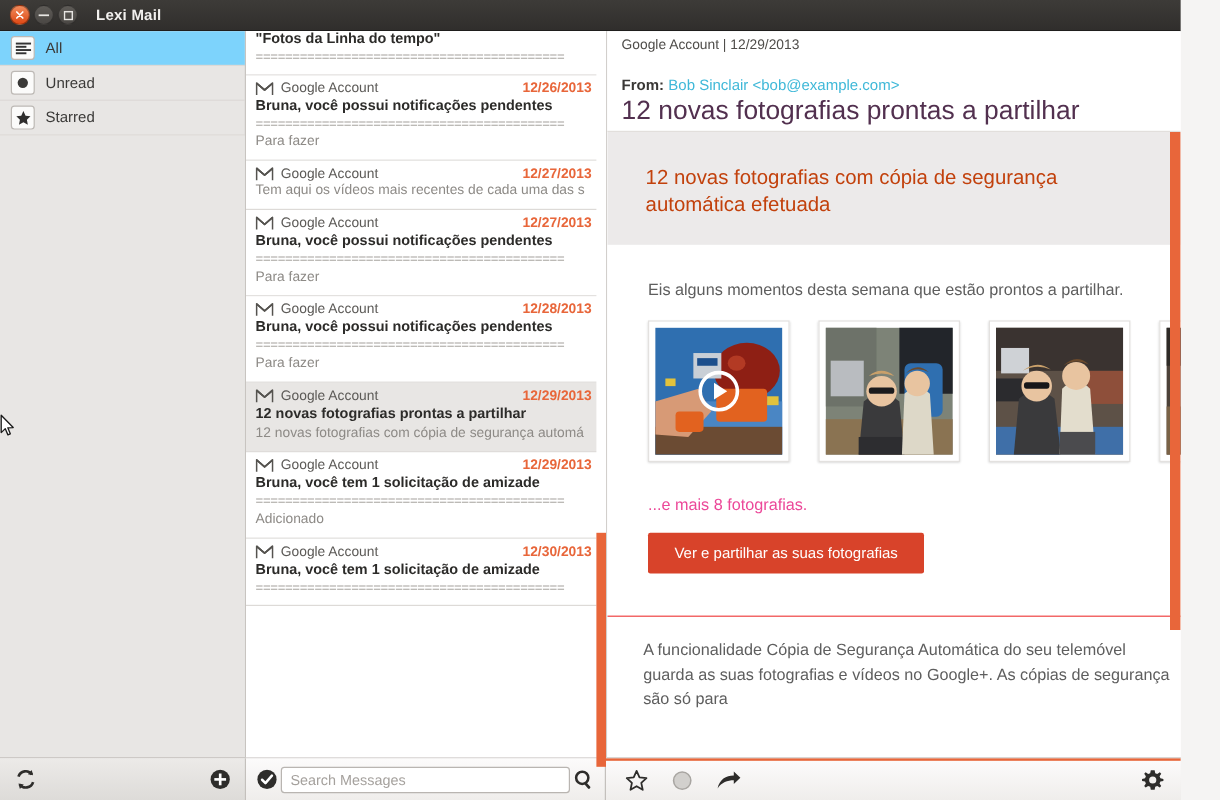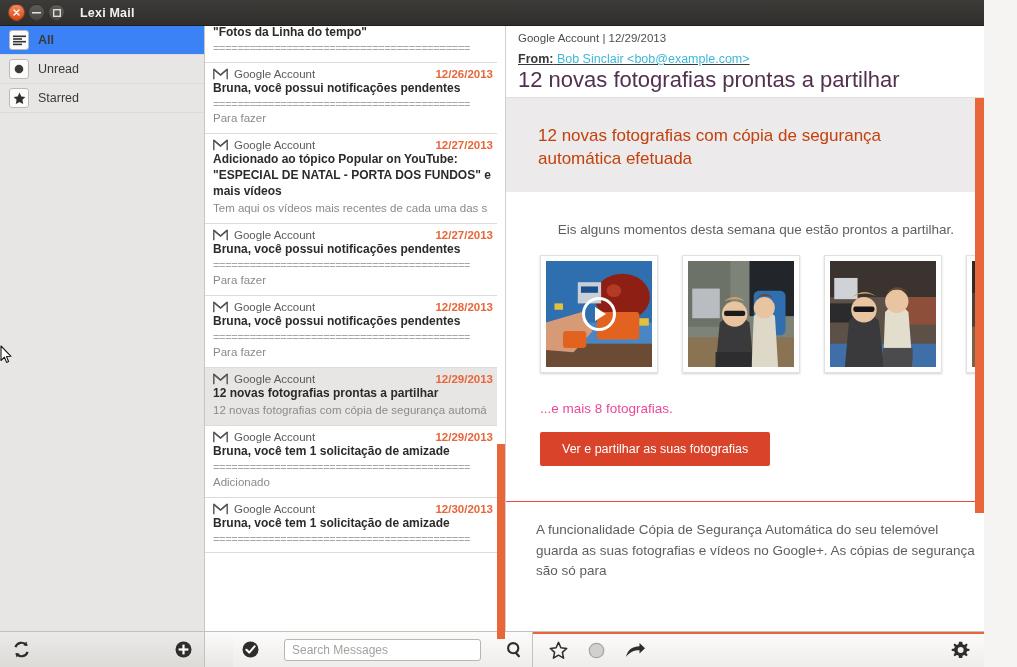--- a/index.html
+++ b/index.html
@@ -50,21 +50,21 @@
     background: #e8e6e4;
     border-right: 1px solid #c8c4c0;
     display: flex; flex-direction: column;
   }
   .side-item {
     height: 29px; display: flex; align-items: center;
     padding-left: 9px; gap: 9px;
     border-bottom: 1px solid #dcd9d6;
     font-size: 12.5px; color: #3b3a38;
   }
-  .side-item.sel { background: #3b82f6; font-weight: bold; }
+  .side-item.sel { background: #7dd3fc; }
   .side-ico {
     width: 20px; height: 20px; border-radius: 3px;
     background: #fbfbfa; border: 1px solid #bdb9b5;
     display: flex; align-items: center; justify-content: center;
     color: #2f2e2d;
   }
   .side-ico svg { display: block; }
   .side-fill { flex: 1 1 auto; background: #e8e6e4; }
 
   
@@ -104,21 +104,21 @@
   }
 
   
   .read {
     flex: 1 1 auto; position: relative; background: #fff;
     border-left: 1px solid #d2cfcc; overflow: hidden;
     display: flex; flex-direction: column;
   }
   .rhead { padding: 6px 10px 4px 12px; background: #fff; flex: 0 0 auto; }
   .rmeta { font-size: 11.5px; color: #4f4d4a; }
-  .rfrom { font-size: 12.5px; color: #3a3836; margin-top: 8px; text-decoration: underline; }
+  .rfrom { font-size: 12.5px; color: #3a3836; margin-top: 20px; }
   .rfrom b { font-weight: bold; }
   .rfrom span.addr { color: #3fb8d8; font-weight: normal; }
   .rsubj {
     font-size: 22px; color: #52304f; margin-top: 1px;
     line-height: 1.16; font-weight: normal;
   }
   .rbody { flex: 1 1 auto; position: relative; overflow: hidden; background: #fff;
            border-top: 1px solid #e2dfdc; }
   .ebanner {
     background: #eceaea; padding: 26px 30px 22px 32px; position: relative;
@@ -126,21 +126,21 @@
   .ebanner h2 {
     font-size: 17px; font-weight: normal; color: #c2410c; line-height: 1.38;
   }
   .notch {
     position: absolute; left: 30px; bottom: -11px;
     width: 0; height: 0;
     border-left: 12px solid transparent;
     border-right: 12px solid transparent;
     border-bottom: 11px solid #fff;
   }
-  .elead { font-size: 13.5px; color: #5e5e5e; padding: 30px 30px 0 34px; text-align: right; }
+  .elead { font-size: 13.5px; color: #5e5e5e; padding: 30px 30px 0 34px; }
   .thumbs { display: flex; gap: 24px; padding: 18px 0 0 34px; }
   .thumb {
     width: 118px; height: 118px; flex: 0 0 118px;
     background: #fff; border: 1px solid #e3e1df; padding: 5px;
     box-shadow: 0 1px 2px rgba(0,0,0,.18);
     position: relative;
   }
   .thumb .ph { width: 100%; height: 100%; display: block; }
   .playbtn {
     position: absolute; left: 50%; top: 50%;
@@ -183,24 +183,23 @@
   }
   .tb-left {
     width: 205px; flex: 0 0 205px;
     background: linear-gradient(#eceae8, #dddbd8);
     border-right: 1px solid #c4c0bc;
     display: flex; align-items: center; justify-content: space-between;
     padding: 0 12px 0 12px;
   }
   .tb-mid {
     width: 300px; flex: 0 0 300px;
-    display: flex; align-items: center; gap: 25px;
+    display: flex; align-items: center; gap: 3px;
     padding: 0 9px; border-right: 1px solid #c4c0bc;
     background: linear-gradient(#fcfbfb, #efedeb);
-    margin-left: 28px;
   }
   .search {
     flex: 1 1 auto; height: 22px;
     border: 1px solid #b9b5b1; border-radius: 3px;
     background: #fff; padding: 0 7px;
     font-size: 12px; color: #333; outline: none;
     font-family: "Liberation Sans", sans-serif;
   }
   .search::placeholder { color: #a5a19d; }
   .tb-right {
@@ -298,21 +297,20 @@
             <div class="msg-top">
               <span class="gm-ico">
                 <svg width="15" height="12" viewBox="0 0 15 12">
                   <path d="M0.8 11.2 L0.8 1.2 L7.5 7.0 L14.2 1.2 L14.2 11.2" fill="none" stroke="#55534f" stroke-width="1.4" stroke-linejoin="round"></path>
                   <path d="M0.8 1.2 L7.5 7.0 L14.2 1.2" fill="none" stroke="#55534f" stroke-width="1.4" stroke-linejoin="round"></path>
                 </svg>
               </span>
               <span class="sender">Google Account</span>
               <span class="date">12/27/2013</span>
             </div>
-            <div class="subj">Adicionado ao tópico Popular on YouTube: "ESPECIAL DE NATAL - PORTA DOS FUNDOS" e mais vídeos</div>
             <div class="snippet">Tem aqui os vídeos mais recentes de cada uma das s</div>
           </div>
           <div class="msg">
             <div class="msg-top">
               <span class="gm-ico">
                 <svg width="15" height="12" viewBox="0 0 15 12">
                   <path d="M0.8 11.2 L0.8 1.2 L7.5 7.0 L14.2 1.2 L14.2 11.2" fill="none" stroke="#55534f" stroke-width="1.4" stroke-linejoin="round"></path>
                   <path d="M0.8 1.2 L7.5 7.0 L14.2 1.2" fill="none" stroke="#55534f" stroke-width="1.4" stroke-linejoin="round"></path>
                 </svg>
               </span>

